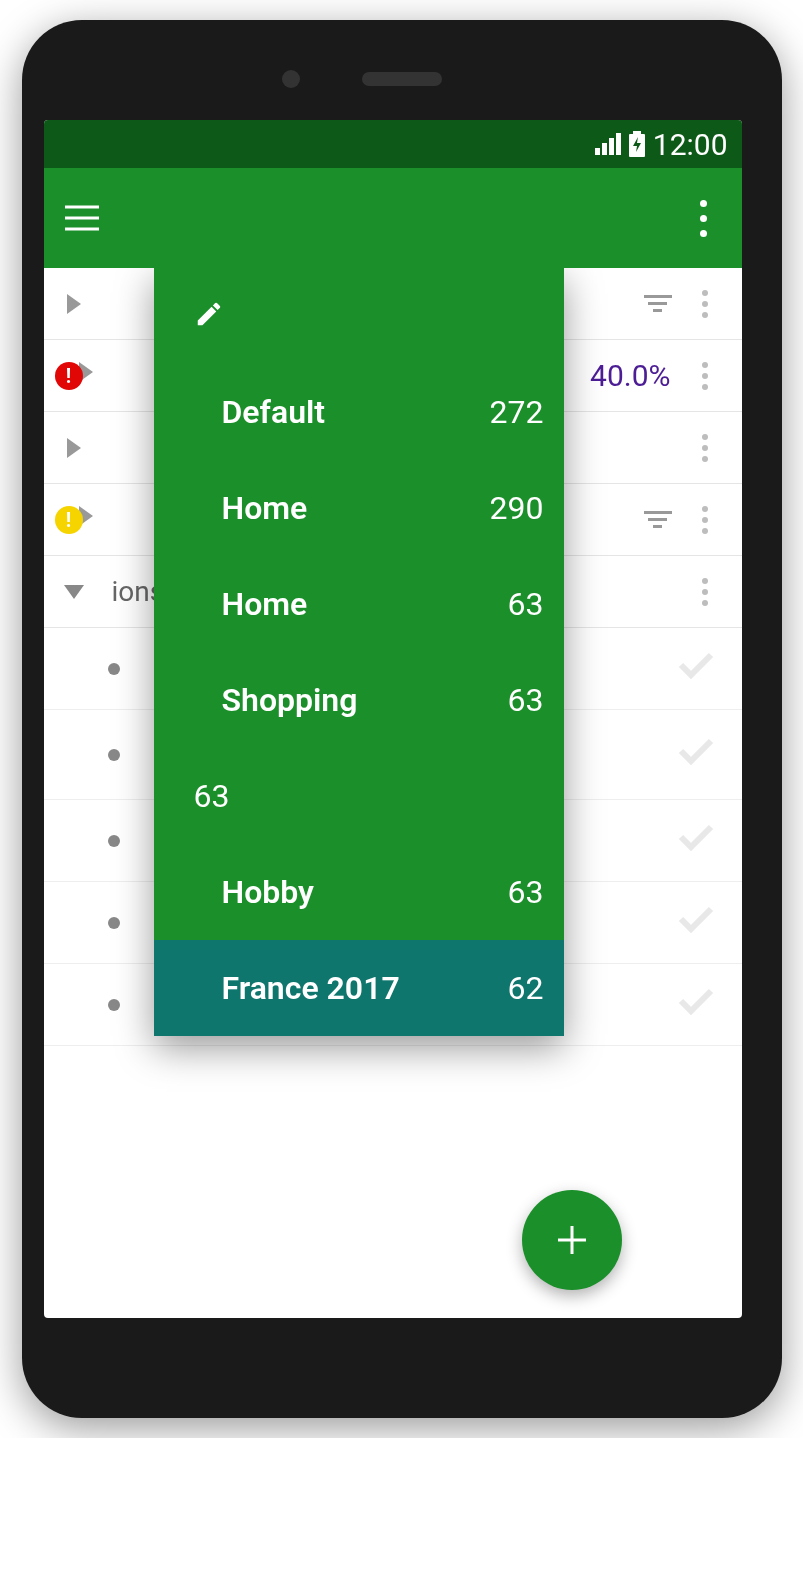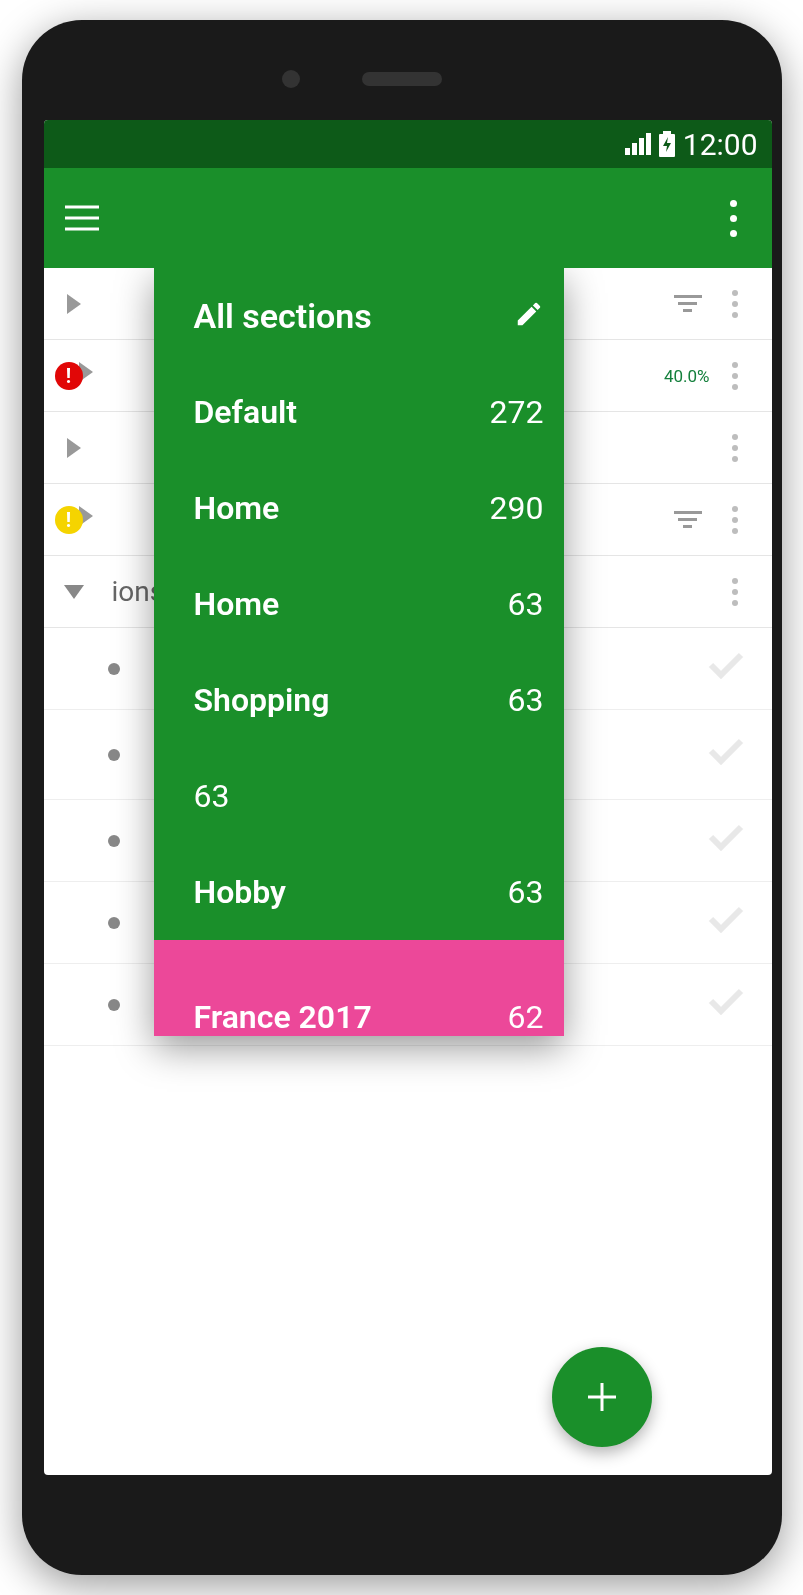--- a/index.html
+++ b/index.html
@@ -5,24 +5,24 @@
   * { box-sizing: border-box; margin: 0; padding: 0; }
   body {
     background: #fff;
     font-family: Roboto, "Helvetica Neue", Arial, sans-serif;
     display: flex;
     justify-content: center;
     padding: 20px 0;
   }
   .phone {
     width: 760px;
-    height: 1555px;
+    height: 1398px;
     background: #1a1a1a;
     border-radius: 60px;
-    padding: 100px 10px 100px 22px;
+    padding: 100px 40px 100px 22px;
     position: relative;
     box-shadow: 0 10px 40px rgba(0,0,0,.4);
   }
   .speaker {
     position: absolute;
     top: 52px; left: 50%; transform: translateX(-50%);
     width: 80px; height: 14px;
     background: #333; border-radius: 8px;
   }
   .camera {
@@ -81,21 +81,21 @@
   .arrow-down { width:0;height:0;border-left:10px solid transparent;border-right:10px solid transparent;border-top:14px solid #888; }
   .badge-circle { width:28px;height:28px;border-radius:50%;display:flex;align-items:center;justify-content:center;color:#fff;font-size:20px;font-weight:700;margin-right:-4px;z-index:1; }
   .badge-red { background:#e10707; }
   .badge-yellow { background:#f5d400; color:#fff; }
   .hdr-label { flex:1; padding-left:8px; }
   .filter-icon { width:28px; display:flex; flex-direction:column; gap:4px; margin-right:20px; }
   .filter-icon span { height:3px; background:#999; }
   .filter-icon span:nth-child(1){width:100%;} .filter-icon span:nth-child(2){width:66%;margin:0 auto;} .filter-icon span:nth-child(3){width:33%;margin:0 auto;}
   .row-overflow { display:flex; flex-direction:column; gap:5px; cursor:pointer; padding:10px; }
   .row-overflow span { width:6px;height:6px;background:#bdbdbd;border-radius:50%; }
-  .pct { font-size:17px; color:#15803d; margin-right:12px; }
+  .pct { font-size:30px; color:#4c1d95; margin-right:21px; }
 
   .task-row {
     display:flex; align-items:center; min-height:82px;
     padding: 10px 24px 10px 0;
     border-bottom:1px solid #eee;
     color:#444; font-size:30px;
   }
   .bullet-col { width:140px; display:flex; justify-content:center; }
   .bullet { width:12px;height:12px;border-radius:50%;background:#888; }
   .task-main { flex:1; display:flex; flex-direction:column; gap:6px; }
@@ -126,22 +126,22 @@
     padding:0 20px 0 40px;
     color:#fff;
   }
   .dd-title { flex:1; font-size:34px; font-weight:600; }
   .dd-edit { cursor:pointer; }
   .dd-item {
     display:flex; align-items:center; height:96px;
     padding:0 20px 0 40px; color:#fff; font-size:32px; font-weight:600;
     cursor:pointer;
   }
-  .dd-item.selected { background:#ec4899;align-items:flex-end; }
-  .dd-label { flex:1; }
+  .dd-item.selected { background:#0f766e; }
+  .dd-label { flex:1;margin-left:28px; }
   .dd-count { font-weight:400; }
 </style>
 </head>
 <body>
 
 <div class="phone">
   <div class="camera"></div>
   <div class="speaker"></div>
   <div class="screen">
 
@@ -171,21 +171,20 @@
             <div class="ov-dot"></div>
             <div class="ov-dot"></div>
         </div>
       </div>
     </div>
 
     <div class="content">
 
       <div class="dropdown">
         <div class="dd-header">
-          <span class="dd-title">All sections</span>
           <span class="dd-edit">
             <svg width="30" height="30" viewBox="0 0 24 24" fill="#fff">
                 <path d="M3 17.25V21h3.75L17.81 9.94l-3.75-3.75L3 17.25zM20.71 7.04a1 1 0 000-1.41l-2.34-2.34a1 1 0 00-1.41 0l-1.83 1.83 3.75 3.75 1.83-1.83z"></path>
               </svg>
           </span>
         </div>
         <div id="dd-items">
             <div class="dd-item">
               <span class="dd-label">Default</span>
               <span class="dd-count">272</span>

